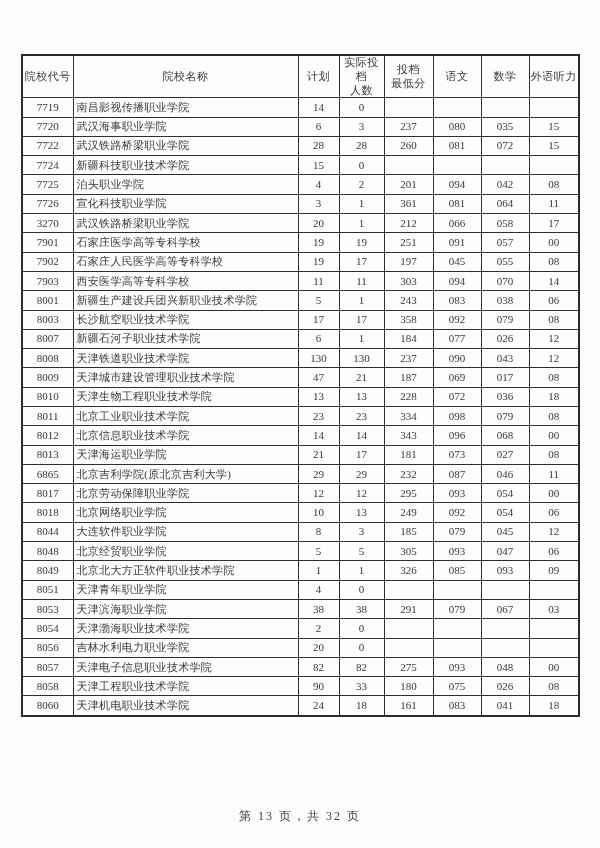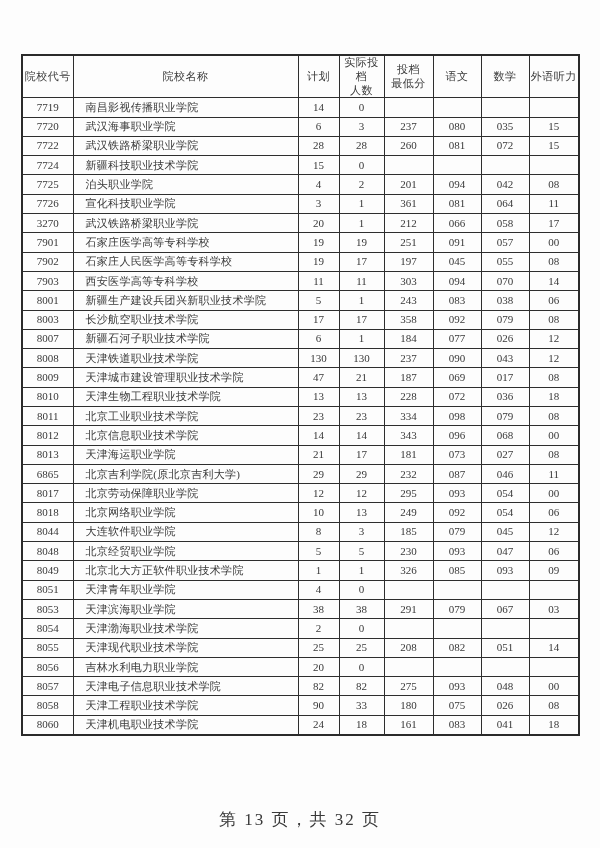--- a/index.html
+++ b/index.html
@@ -48,30 +48,30 @@
     letter-spacing: 0.5px;
   }
   table.adm td {
     height: 18.3px;
     text-align: center;
     vertical-align: middle;
     line-height: 1;
   }
   table.adm td.name {
     text-align: left;
-    padding-left: 12px;
+    padding-left: 3px;
     letter-spacing: 0.3px;
   }
   .footer {
     position: absolute;
     left: 0;
     top: 808px;
     width: 600px;
     text-align: center;
-    font-size: 17px;
+    font-size: 12px;
     letter-spacing: 2px;
     color: #3a3a3a;
   }
 </style>
 </head>
 <body>
 
 <div class="sheet">
 
   <table class="adm">
@@ -328,21 +328,21 @@
           <td>185</td>
           <td>079</td>
           <td>045</td>
           <td>12</td>
         </tr>
         <tr>
           <td>8048</td>
           <td class="name">北京经贸职业学院</td>
           <td>5</td>
           <td>5</td>
-          <td>230</td>
+          <td>305</td>
           <td>093</td>
           <td>047</td>
           <td>06</td>
         </tr>
         <tr>
           <td>8049</td>
           <td class="name">北京北大方正软件职业技术学院</td>
           <td>1</td>
           <td>1</td>
           <td>326</td>
@@ -372,30 +372,20 @@
         </tr>
         <tr>
           <td>8054</td>
           <td class="name">天津渤海职业技术学院</td>
           <td>2</td>
           <td>0</td>
           <td></td>
           <td></td>
           <td></td>
           <td></td>
-        </tr>
-        <tr>
-          <td>8055</td>
-          <td class="name">天津现代职业技术学院</td>
-          <td>25</td>
-          <td>25</td>
-          <td>208</td>
-          <td>082</td>
-          <td>051</td>
-          <td>14</td>
         </tr>
         <tr>
           <td>8056</td>
           <td class="name">吉林水利电力职业学院</td>
           <td>20</td>
           <td>0</td>
           <td></td>
           <td></td>
           <td></td>
           <td></td>

